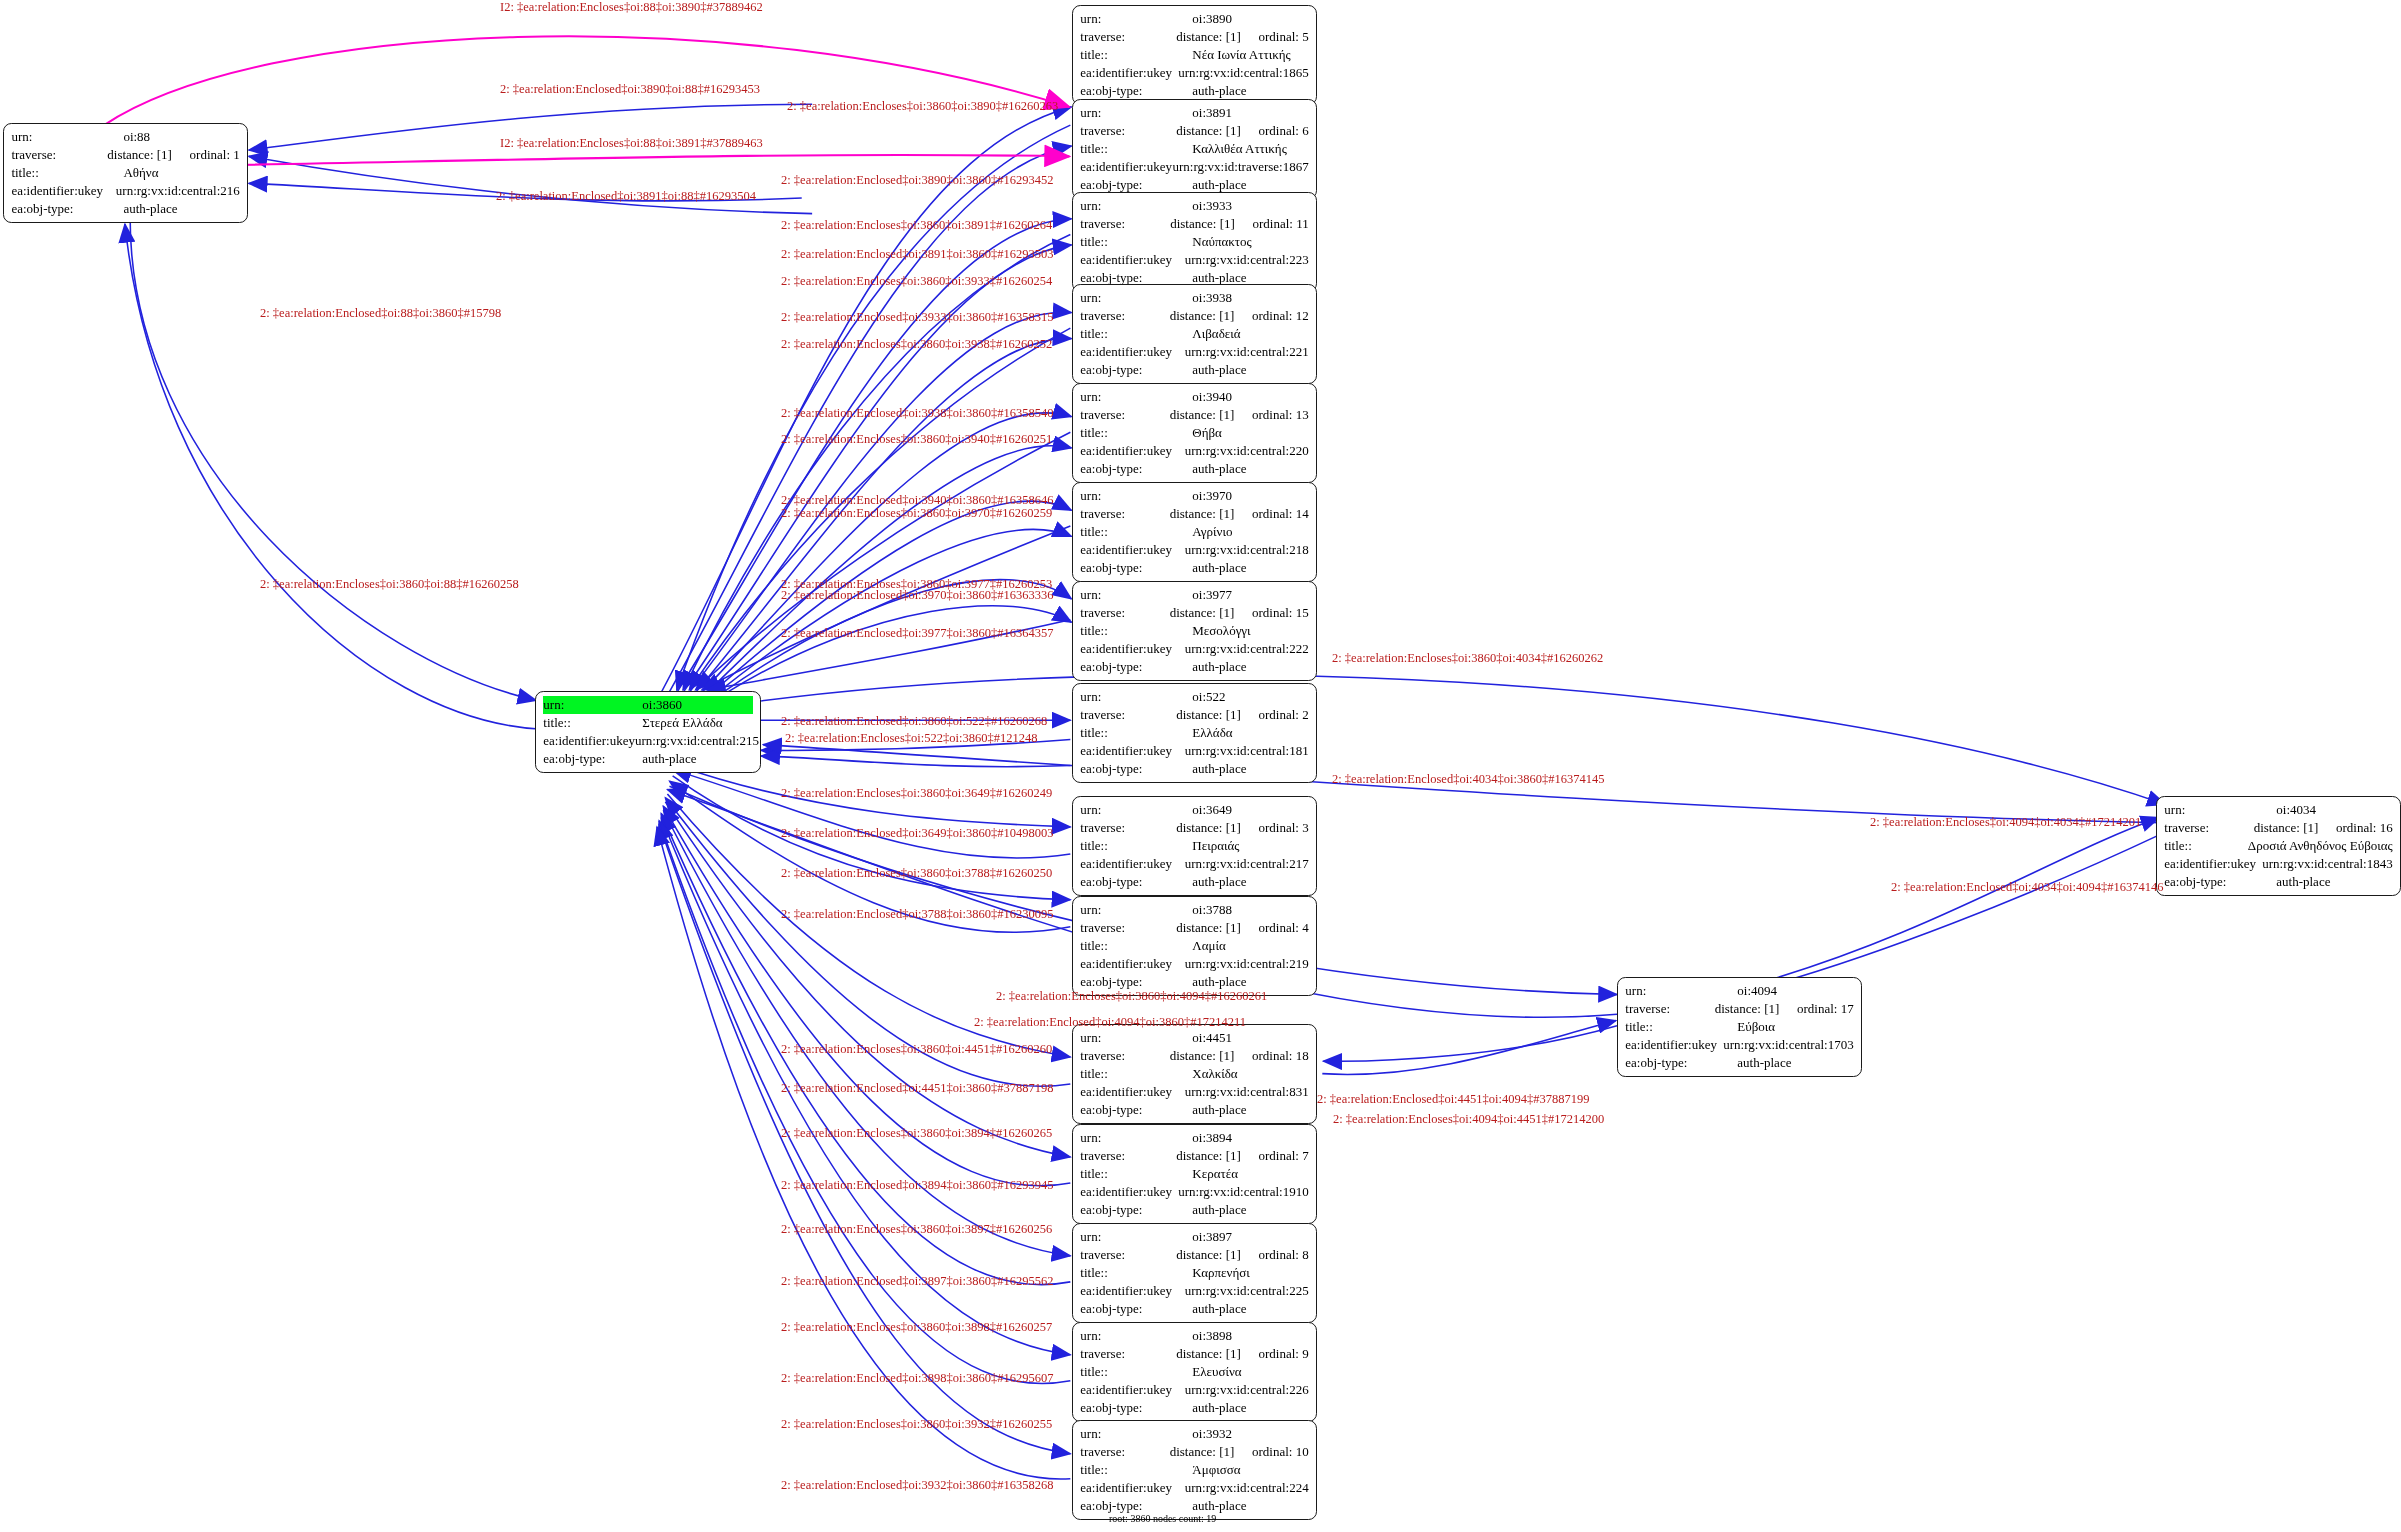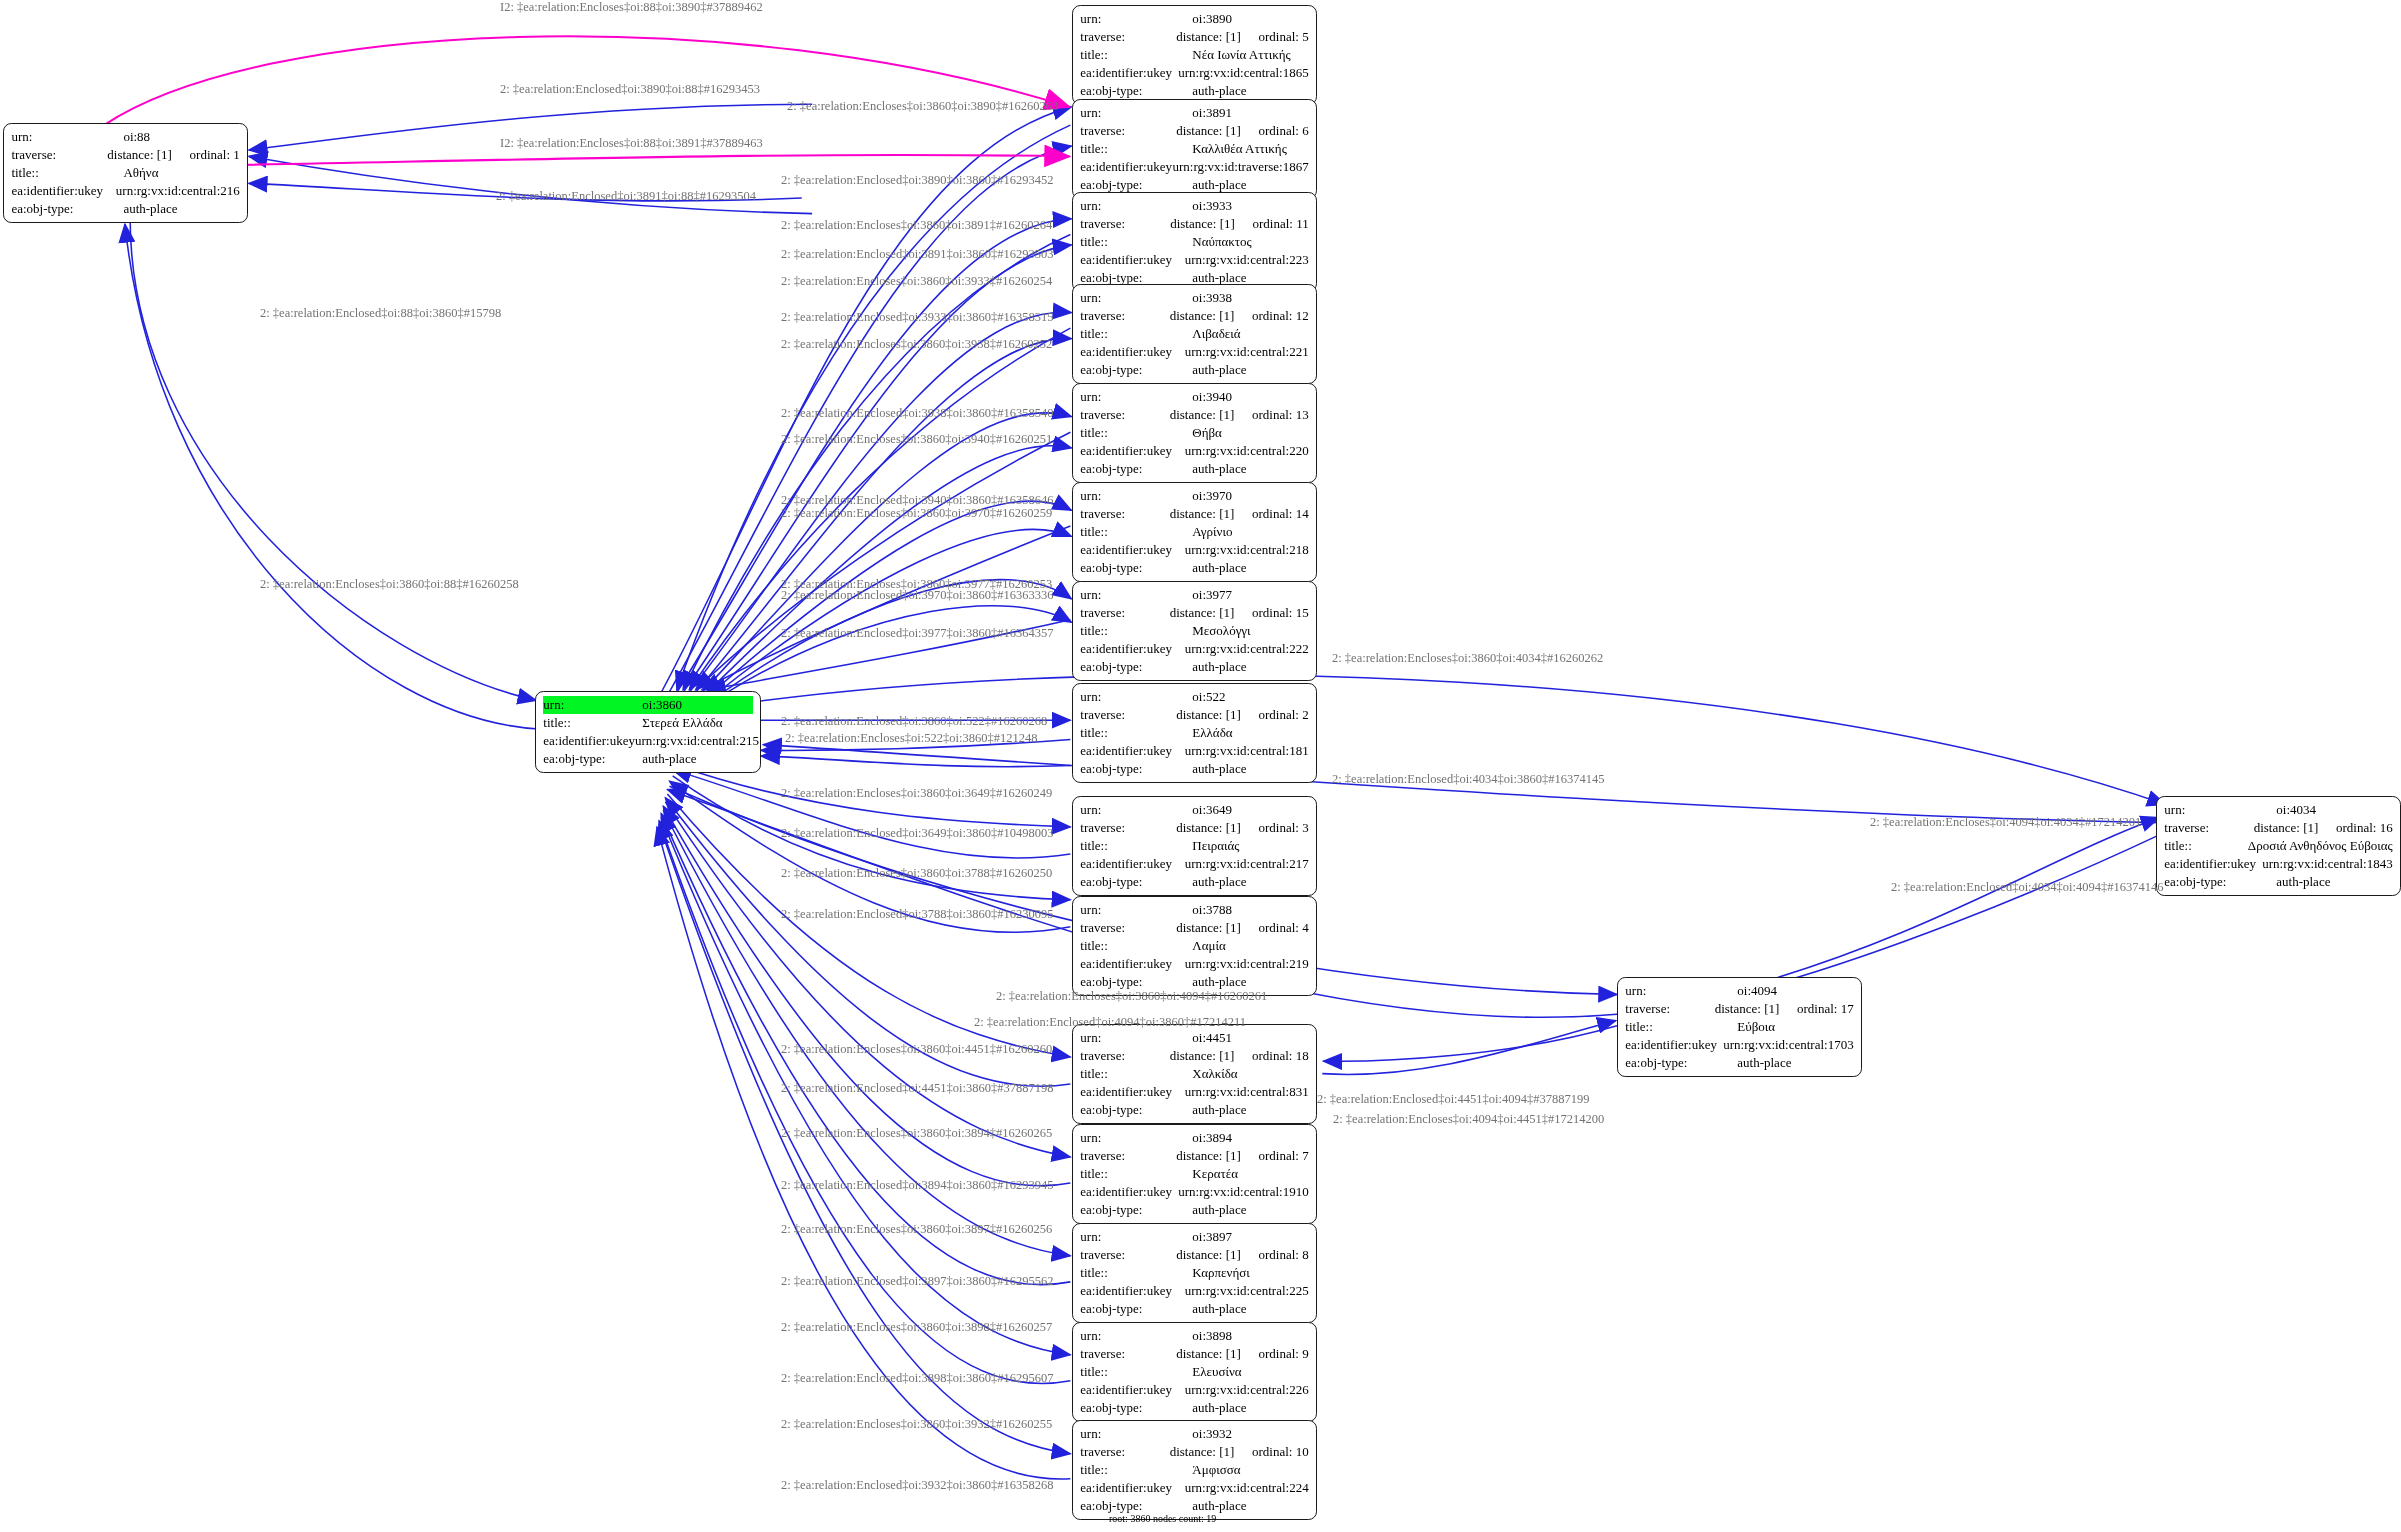--- a/index.html
+++ b/index.html
@@ -14,21 +14,21 @@
   .node .k{display:inline-block;font-size:13px;color:#000;}
   .node .v{display:inline-block;font-size:13px;color:#000;}
   .node .v2{display:inline-block;font-size:13px;color:#000;margin-left:17.7px;}
   .node.std .k{width:112px;}
   .node.root .k{width:99px;}
   .node.root{background:#fff;}
   .node.root .hl{background:#00f522;}
   .node.root .hl .k,.node.root .hl .v{background:#00f522;}
 
   
-  .elabel{position:absolute;font-size:12.5px;color:#737373;white-space:nowrap;
+  .elabel{position:absolute;font-size:12.5px;color:#b91c1c;white-space:nowrap;
           font-family:"Liberation Serif","DejaVu Serif",serif;background:transparent;}
   .caption{position:absolute;font-size:10px;color:#000;white-space:nowrap;}
 </style>
 </head>
 <body>
 
 <div id="stage">
 
   <svg id="wires" viewBox="0 0 4612 2944">
     <defs>

